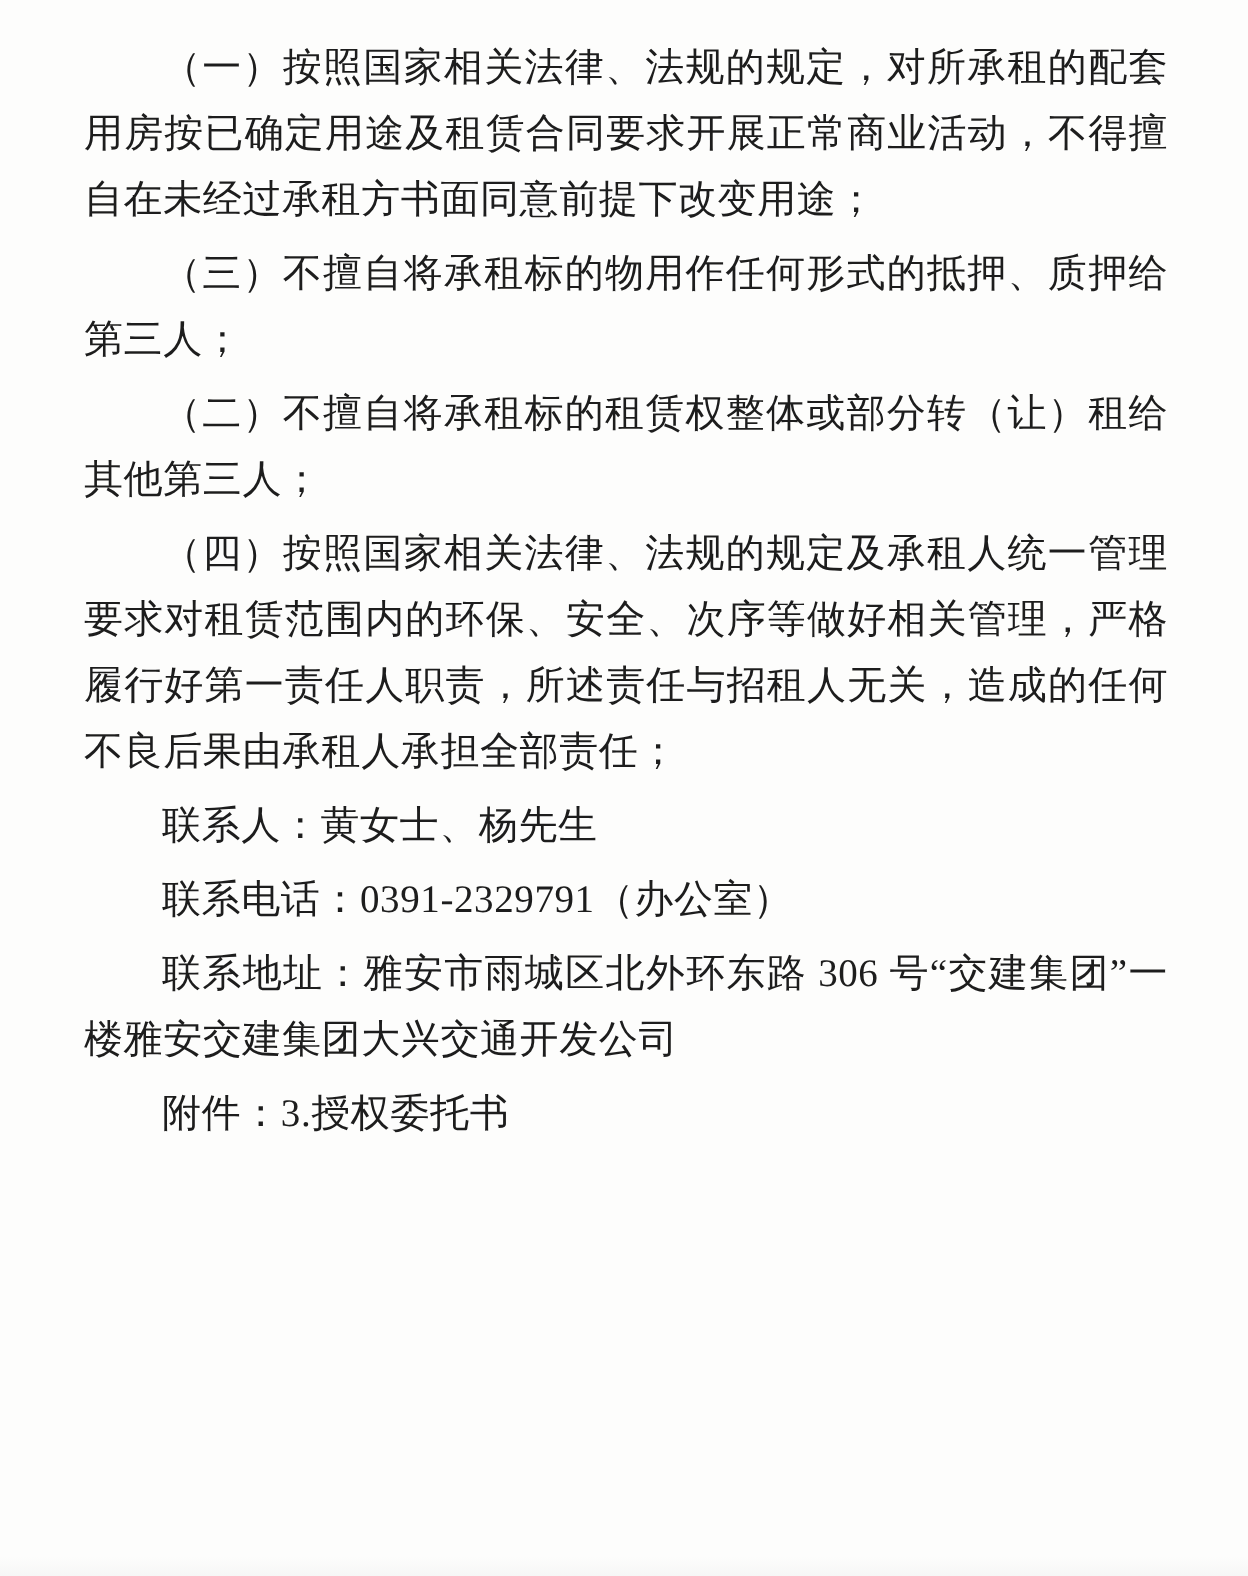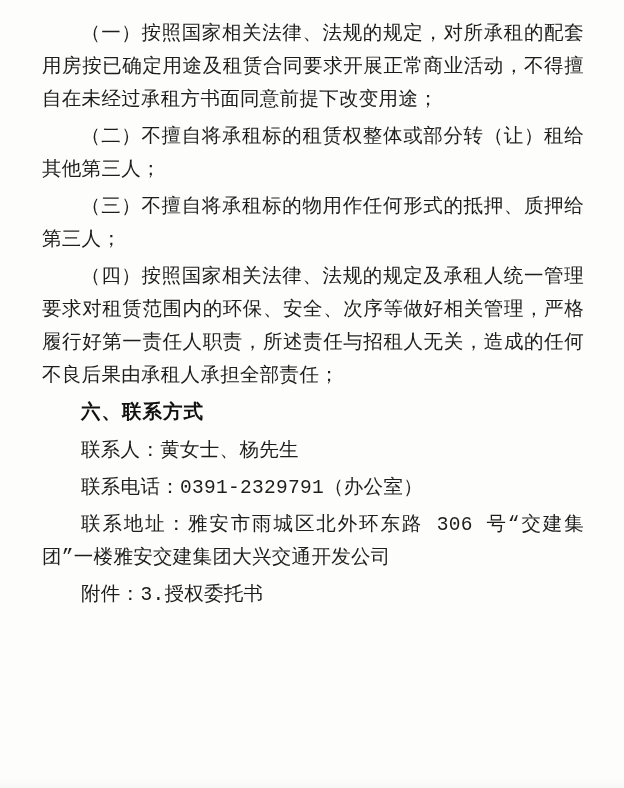--- a/index.html
+++ b/index.html
@@ -6,21 +6,21 @@
     margin: 0;
     padding: 0;
     background: #ffffff;
   }
   .sheet {
     position: relative;
     width: 624px;
     height: 788px;
     background: #fdfdfc;
     overflow: hidden;
-    font-family: Liberation Mono, monospace;
+    font-family: Liberation Serif, serif;
   }
   
   .sheet::after {
     content: "";
     position: absolute;
     left: 0;
     bottom: 0;
     width: 100%;
     height: 10px;
     background: linear-gradient(to bottom, rgba(0,0,0,0) 0%, rgba(120,125,130,0.05) 100%);
@@ -49,22 +49,21 @@
     margin-top: 2px;
     margin-bottom: 5px;
   }
 </style>
 </head>
 <body>
 
 <div class="sheet">
   <div class="content">
       <p class="clause">（一）按照国家相关法律、法规的规定，对所承租的配套用房按已确定用途及租赁合同要求开展正常商业活动，不得擅自在未经过承租方书面同意前提下改变用途；</p>
+      <p class="clause">（三）不擅自将承租标的物用作任何形式的抵押、质押给第三人；</p>
       <p class="clause">（二）不擅自将承租标的租赁权整体或部分转（让）租给其他第三人；</p>
-      <p class="clause">（三）不擅自将承租标的物用作任何形式的抵押、质押给第三人；</p>
       <p class="clause">（四）按照国家相关法律、法规的规定及承租人统一管理要求对租赁范围内的环保、安全、次序等做好相关管理，严格履行好第一责任人职责，所述责任与招租人无关，造成的任何不良后果由承租人承担全部责任；</p>
-      <p class="heading">六、联系方式</p>
       <p class="contact">联系人：黄女士、杨先生</p>
       <p class="contact">联系电话：0391-2329791（办公室）</p>
       <p class="contact">联系地址：雅安市雨城区北外环东路 306 号“交建集团”一楼雅安交建集团大兴交通开发公司</p>
       <p class="contact">附件：3.授权委托书</p>
     </div>
 </div>
 
 </body></html>

